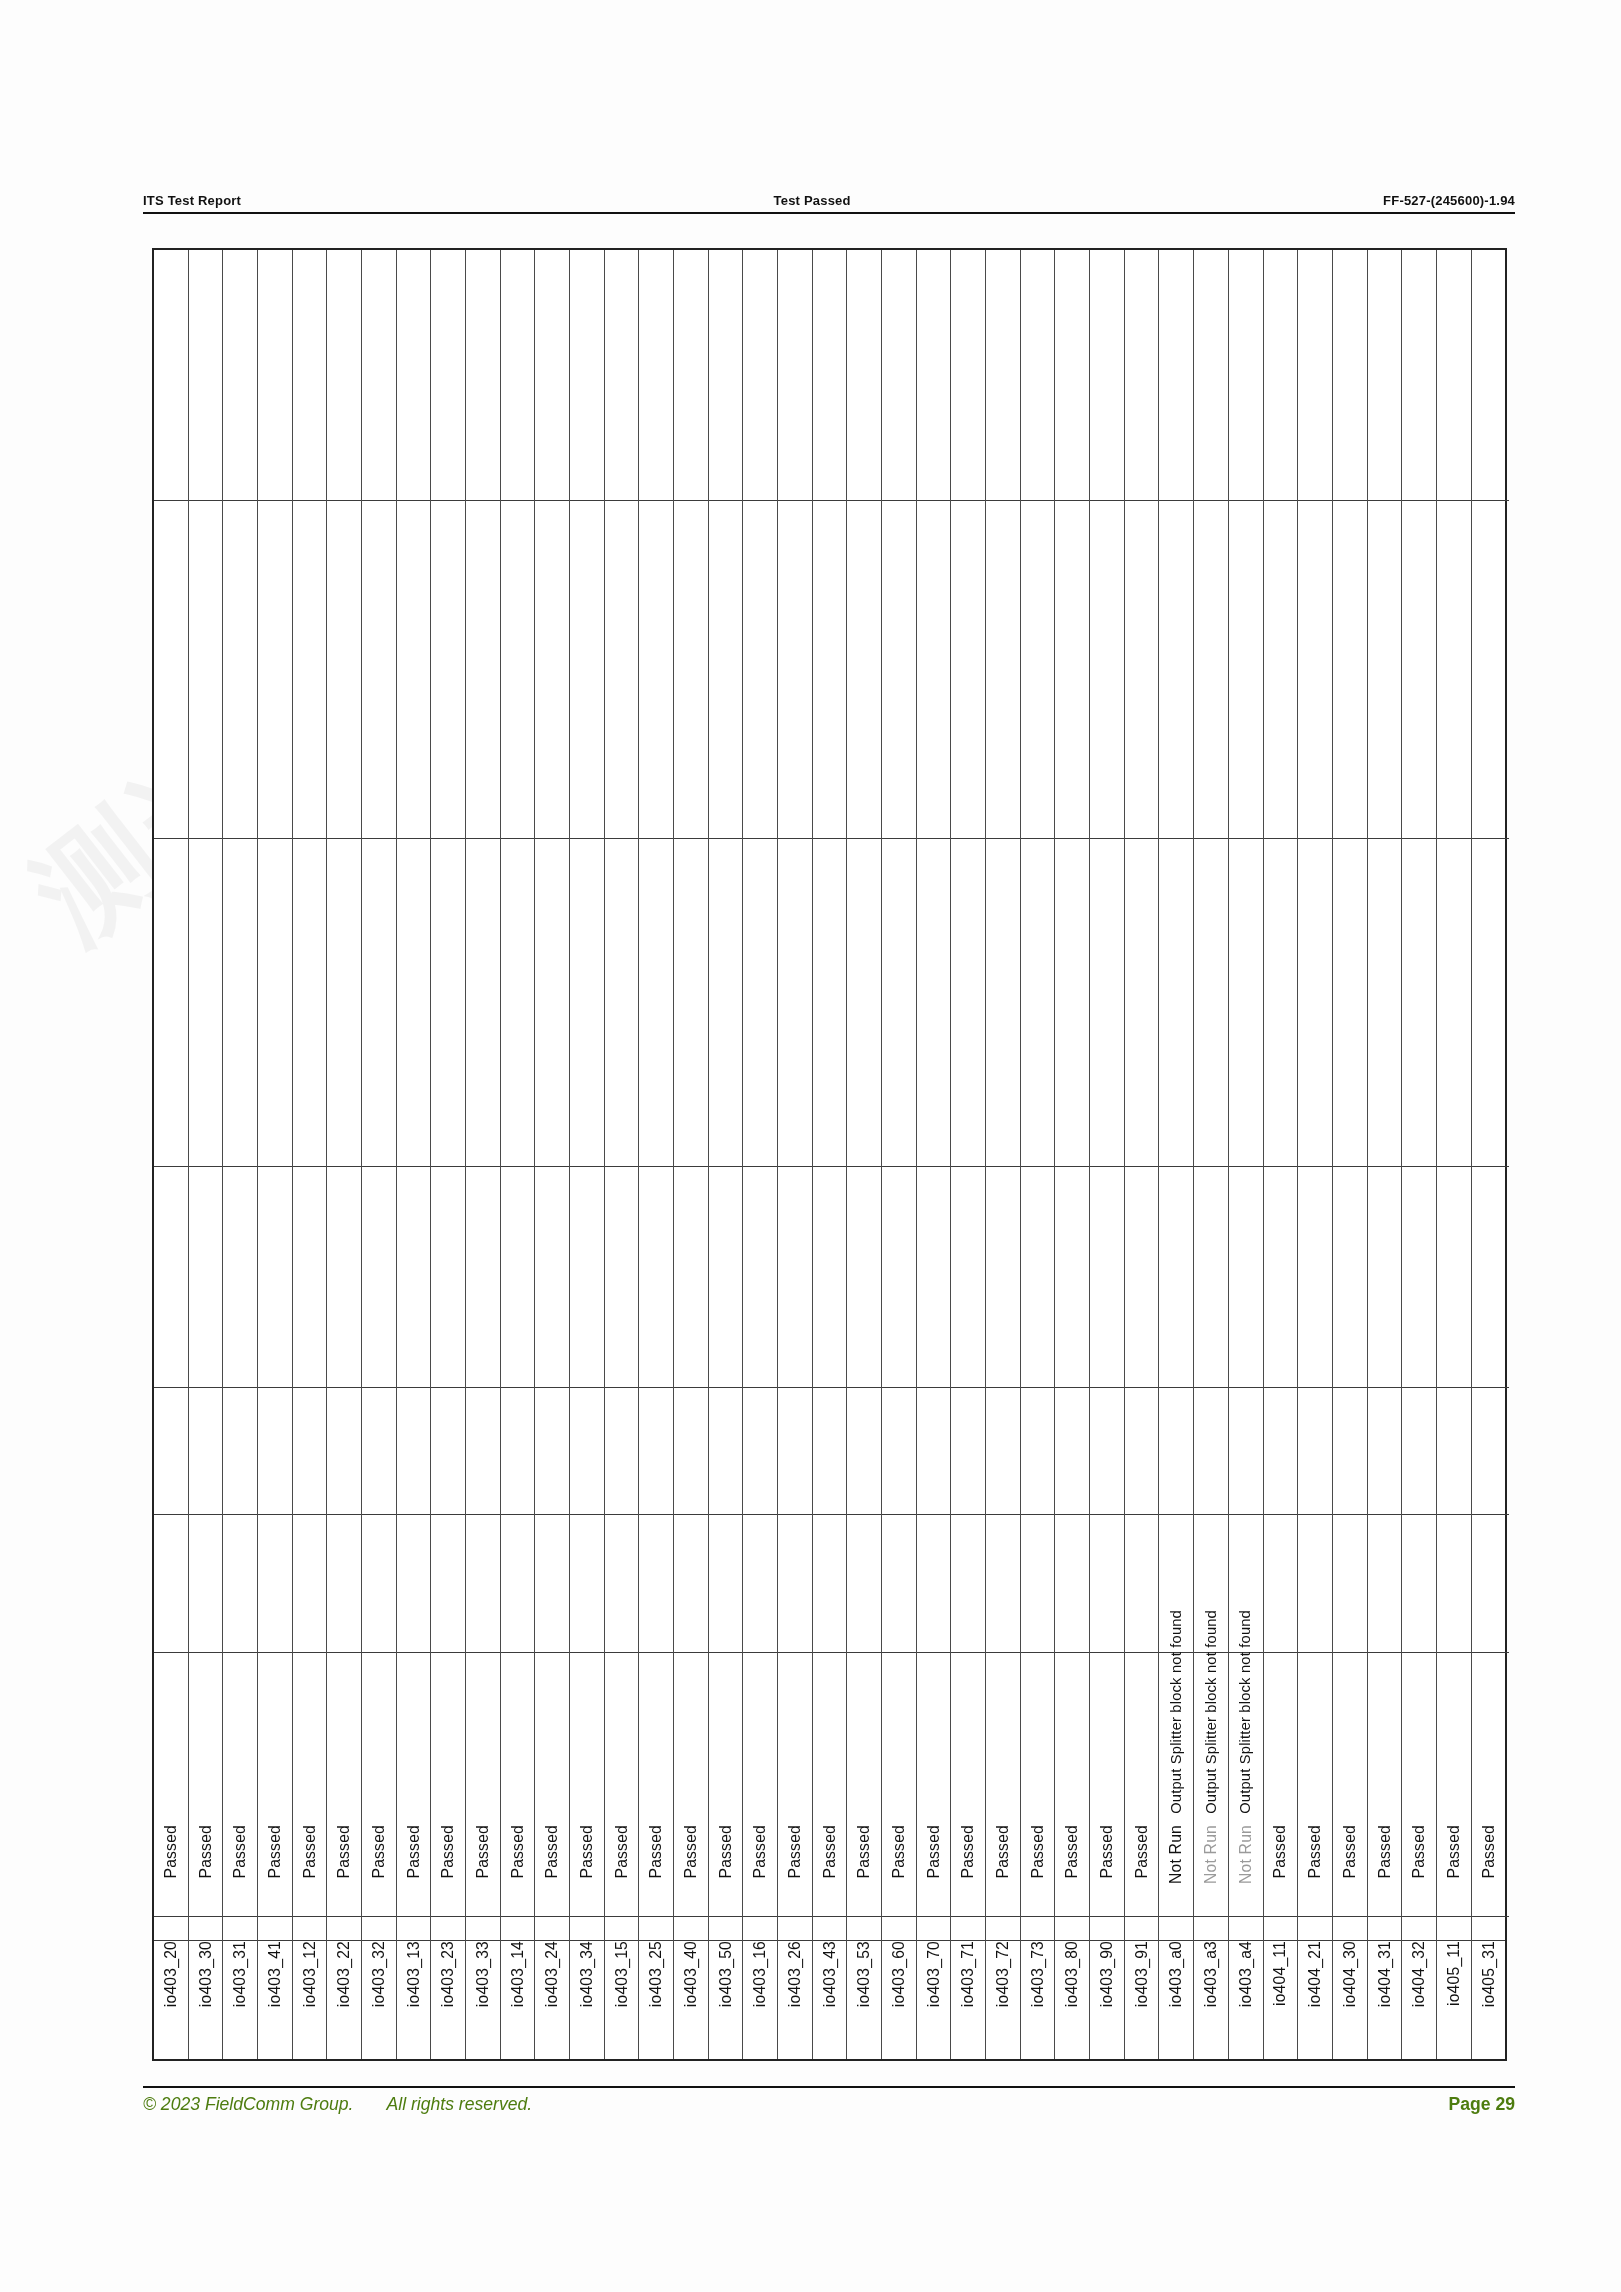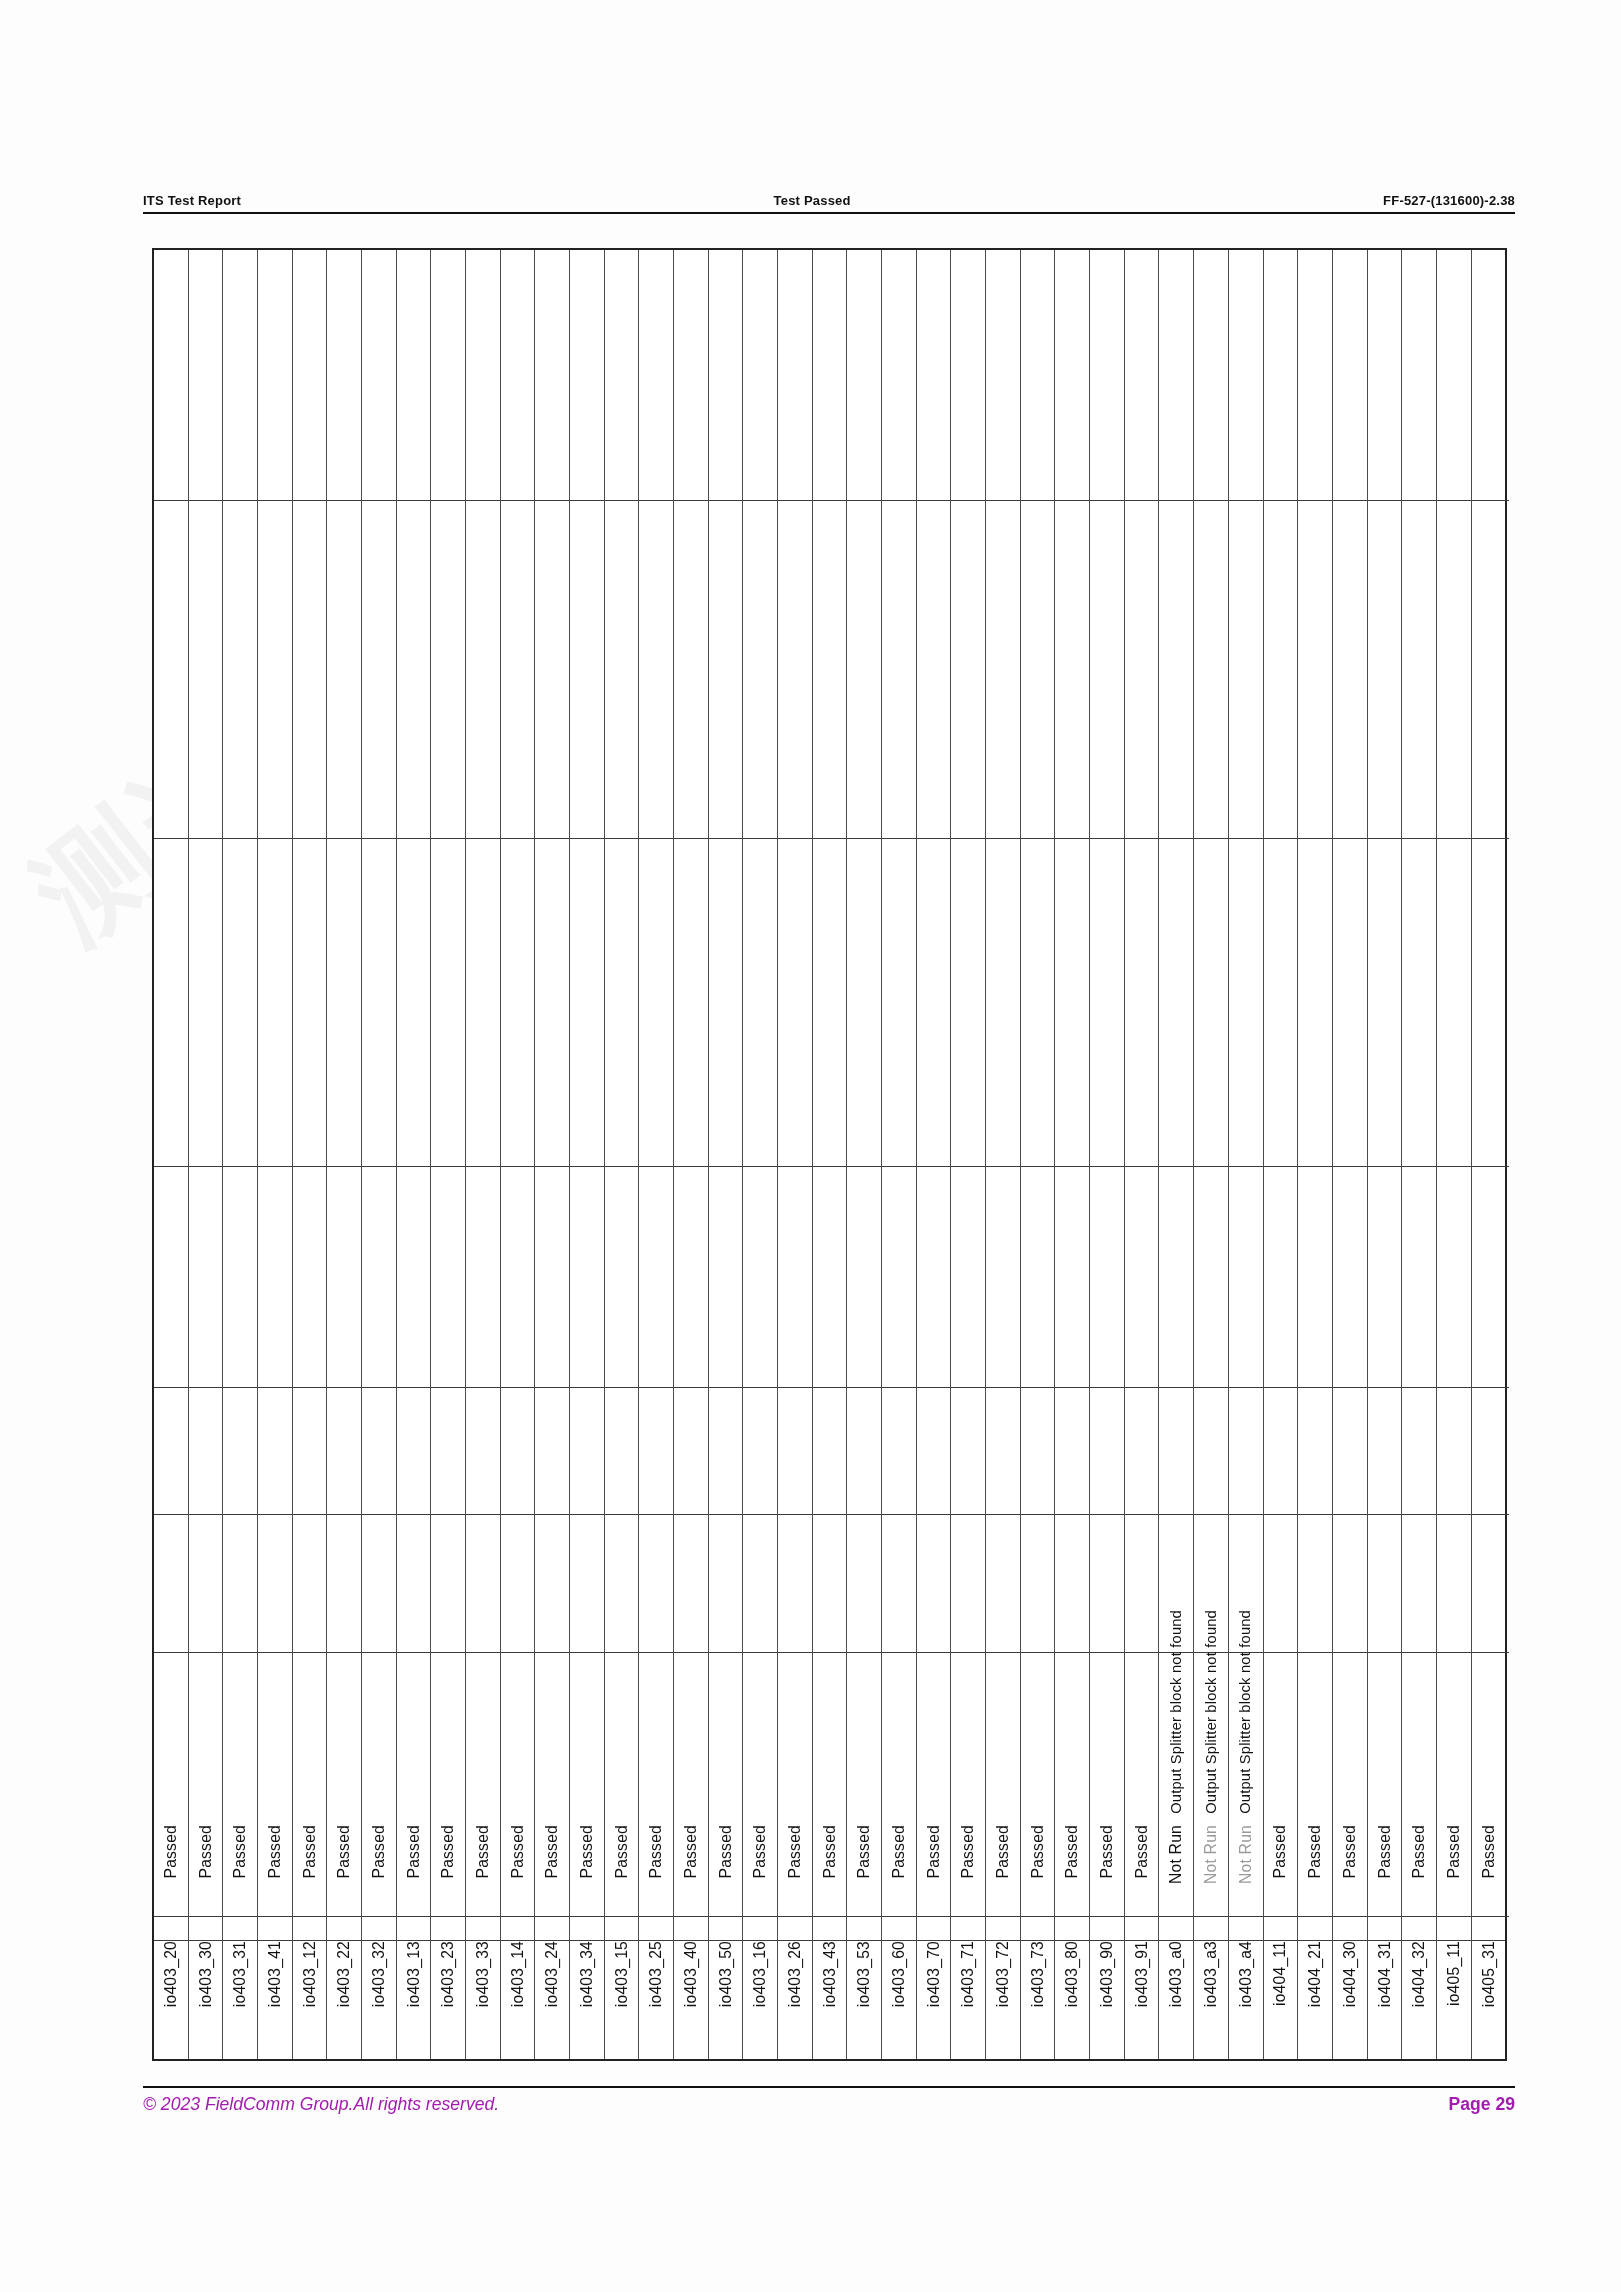--- a/index.html
+++ b/index.html
@@ -60,21 +60,22 @@
     position: absolute;
     left: 143px;
     top: 2094px;
     width: 1372px;
     height: 33px;
     display: flex;
     align-items: flex-start;
     justify-content: space-between;
     font-size: 17.6px;
     font-style: italic;
-    color: #a21caf;
+    color: #4d7c0f;
+    gap: 33px;
   }
   .footer .f-center { flex: 1 1 auto; text-align: left; }
   .footer .f-right { font-style: normal; font-weight: bold; }
   
   .watermark {
     position: absolute;
     left: 323px;
     top: 421px;
     width: 882px;
     height: 1372px;
@@ -167,21 +168,21 @@
 </head>
 <body>
 
 <div class="page">
 
   <div class="watermark">测试报告</div>
 
   <div class="header">
     <div class="h-left">ITS Test Report</div>
     <div class="h-center">Test Passed</div>
-    <div class="h-right">FF-527-(131600)-2.38</div>
+    <div class="h-right">FF-527-(245600)-1.94</div>
   </div>
   <div class="header-rule"></div>
 
   <div class="table-wrap" id="table-wrap">
 
   <div class="hline" style="top: 250px;"></div>
       <div class="hline" style="top: 588px;"></div>
       <div class="hline" style="top: 916px;"></div>
       <div class="hline" style="top: 1137px;"></div>
       <div class="hline" style="top: 1264px;"></div>

